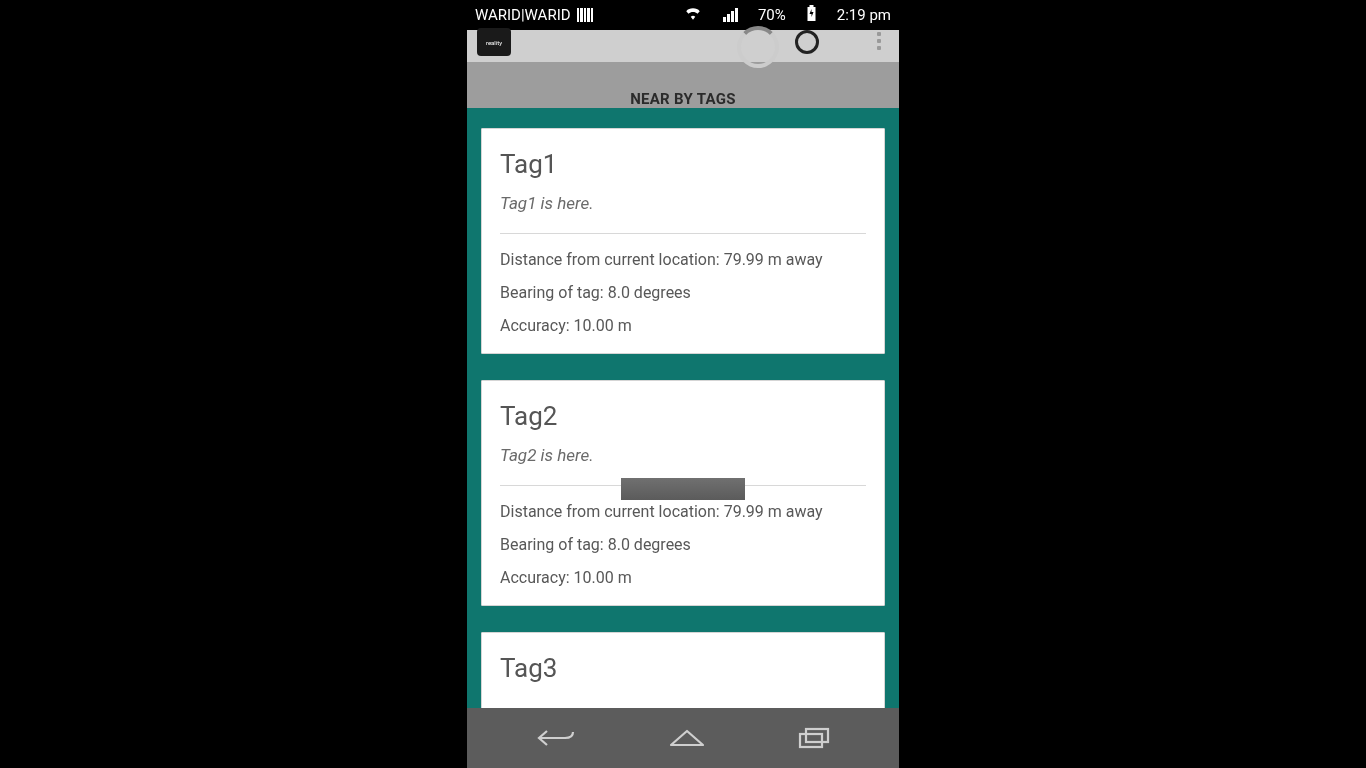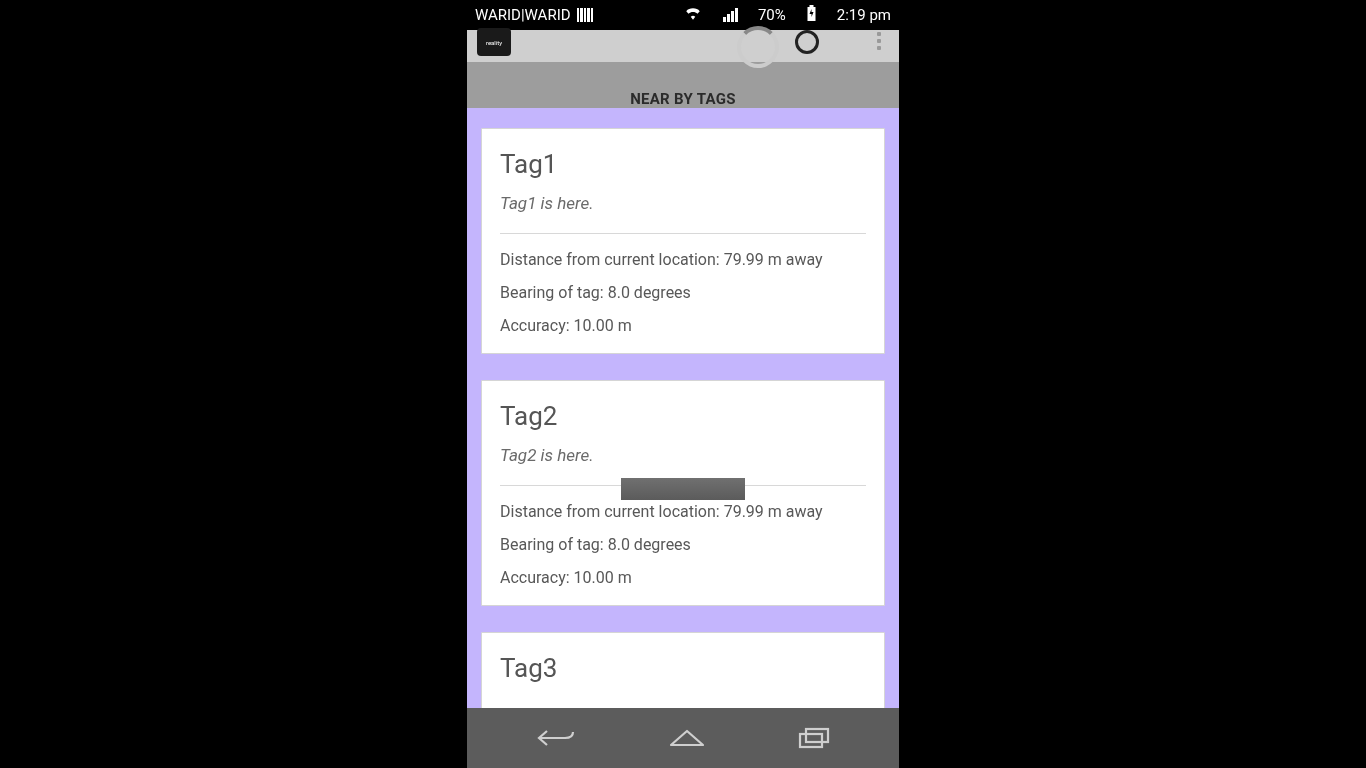--- a/index.html
+++ b/index.html
@@ -95,21 +95,21 @@
     font-size: 15px;
     letter-spacing: 0.3px;
     display:flex;align-items:flex-end;justify-content:center;
   }
   
   .content {
     position:absolute;
     top:108px;
     bottom:60px;
     left:0; right:0;
-    background:#c4b5fd;
+    background:#0f766e;
     overflow:hidden;
     padding: 20px 14px 0 14px;
     box-sizing:border-box;
   }
   .card {
     background:#fff;
     border:1px solid #d5d5d5;
     border-radius:1px;
     padding: 20px 18px 18px 18px;
     margin-bottom: 26px;

